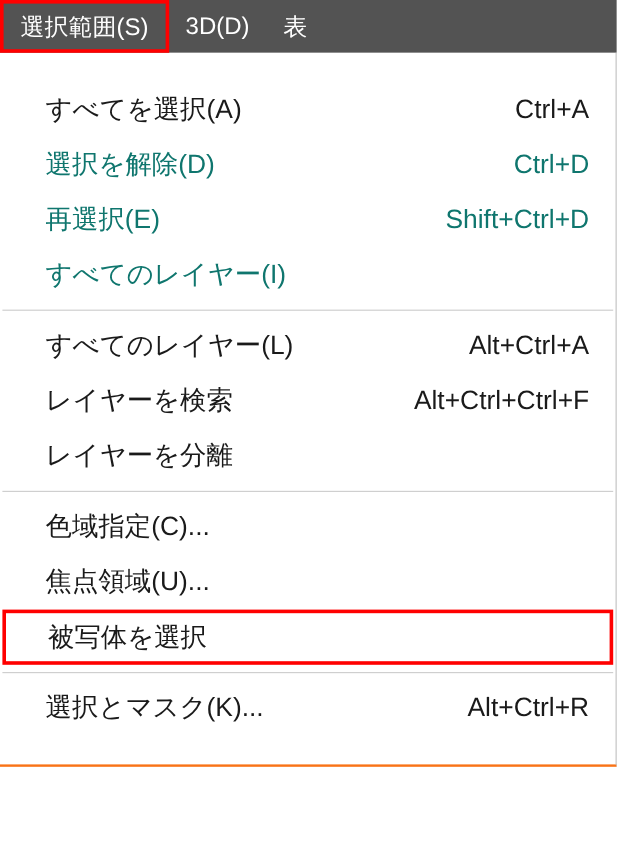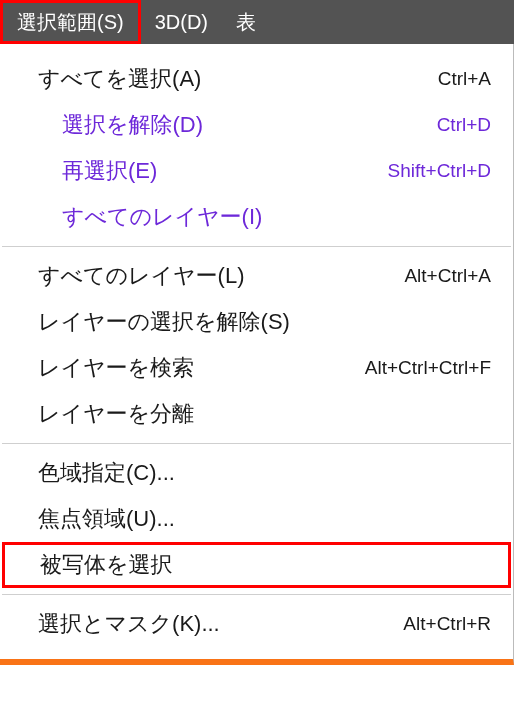--- a/index.html
+++ b/index.html
@@ -23,40 +23,39 @@
       align-items: center;
       padding: 0 14px;
       white-space: nowrap;
     }
     .menubar-item.active {
       border: 3px solid #ff0000;
     }
     .dropdown {
       background: #ffffff;
       border-right: 1px solid #bbb;
-      border-bottom: 6px solid #f97316;
-      padding: 12px 0;
+      border-bottom: 2px solid #f97316;
+      padding: 24px 0;
     }
     .menu-item {
       display: flex;
       align-items: center;
       justify-content: space-between;
       padding: 8px 22px 8px 38px;
       font-size: 22px;
       color: #1a1a1a;
       white-space: nowrap;
       cursor: default;
     }
     .menu-item.disabled {
-      color: #6d28d9;
-      margin-left: 24px;
+      color: #0f766e;
     }
     .menu-item .shortcut {
       margin-left: 30px;
-      font-size: 19px;
+      font-size: 22px;
     }
     .menu-item.highlighted {
       border: 3px solid #ff0000;
       padding: 5px 19px 5px 35px;
       margin: 0 2px;
     }
     .separator {
       height: 1px;
       background: #cfcfcf;
       margin: 6px 2px;
@@ -95,24 +94,20 @@
     <span>すべてのレイヤー(I)</span>
   </div>
 
   <div class="separator"></div>
 
   <div class="menu-item">
     <span>すべてのレイヤー(L)</span>
     <span class="shortcut">Alt+Ctrl+A</span>
   </div>
   <div class="menu-item">
-    <span>レイヤーの選択を解除(S)</span>
-    <span class="shortcut"></span>
-  </div>
-  <div class="menu-item">
     <span>レイヤーを検索</span>
     <span class="shortcut">Alt+Ctrl+Ctrl+F</span>
   </div>
   <div class="menu-item">
     <span>レイヤーを分離</span>
     <span class="shortcut"></span>
   </div>
 
   <div class="separator"></div>
 

